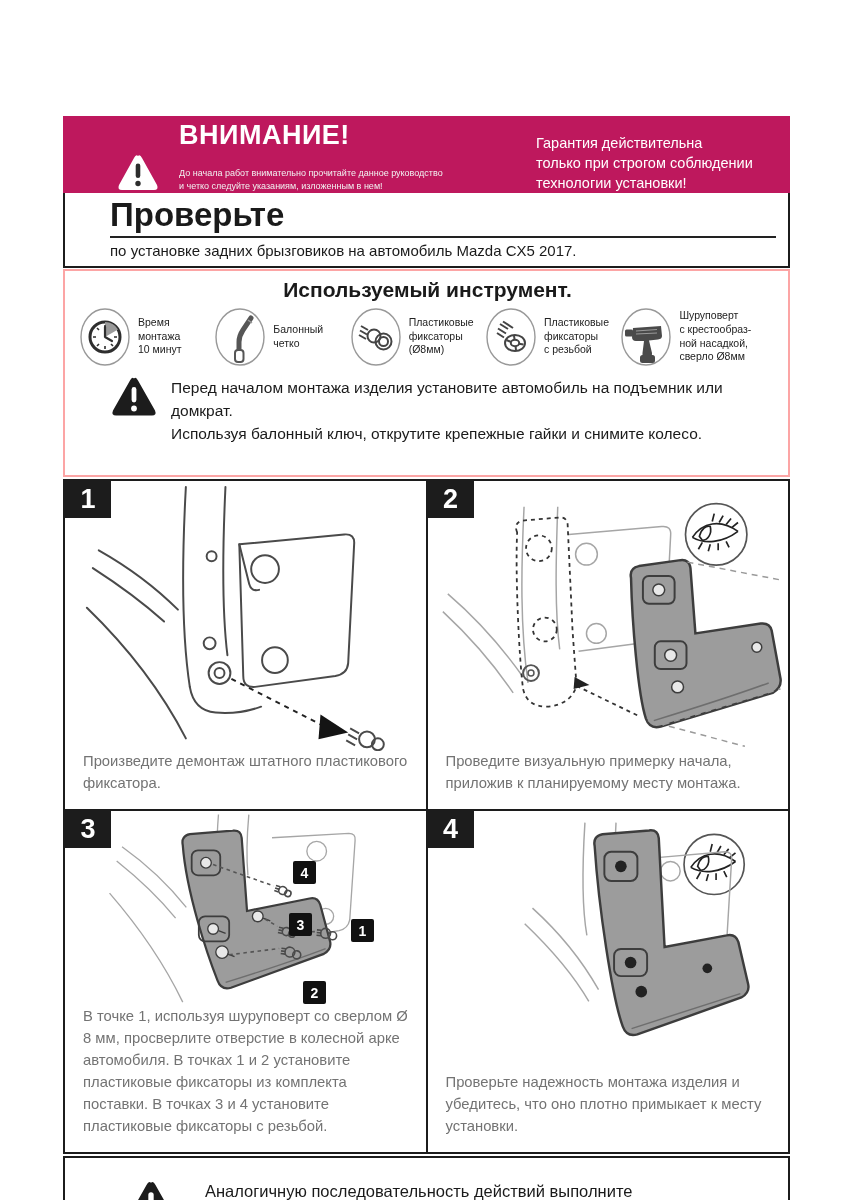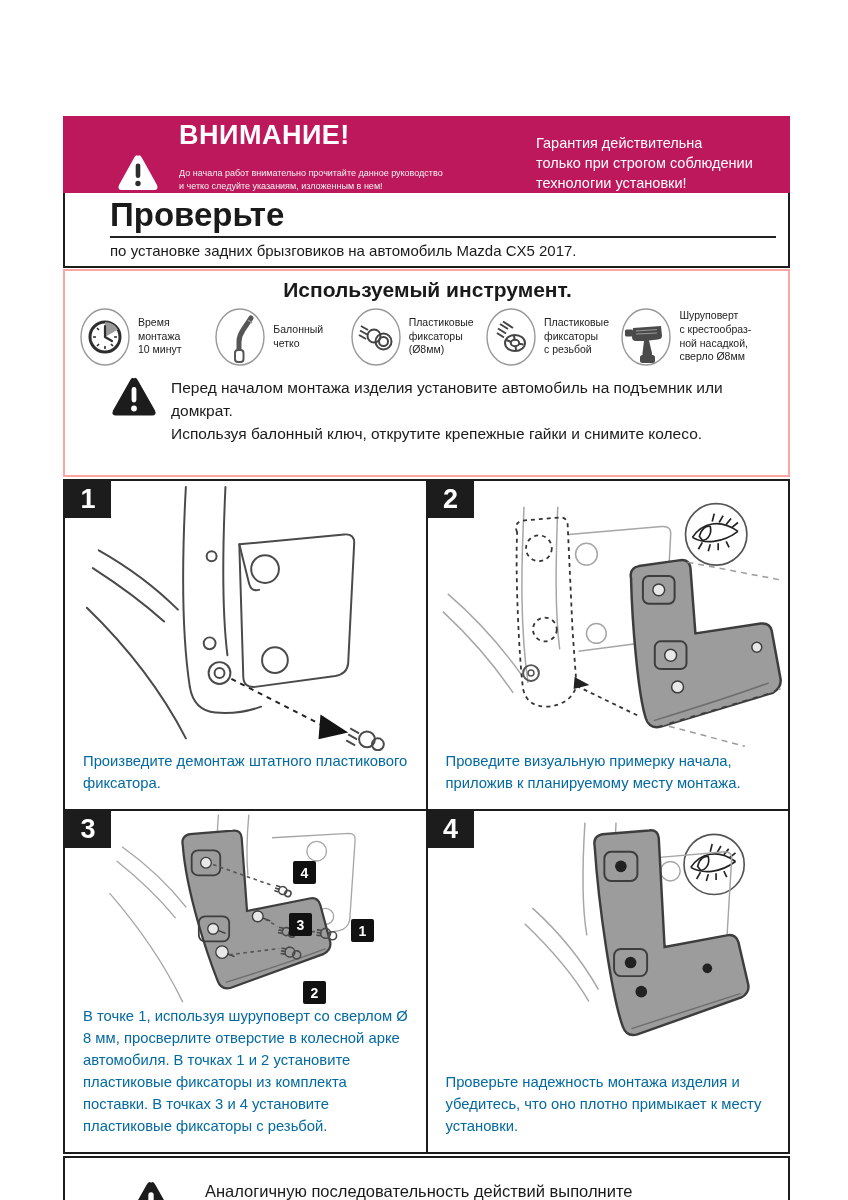--- a/index.html
+++ b/index.html
@@ -31,21 +31,21 @@
   .setup-text { font-size:15.5px; line-height:1.5; white-space:pre-line; }
 
   
   .steps { display:grid; grid-template-columns:1fr 1fr; margin-top:2px; border:1.5px solid #1c1c1c; }
   .step { border:1.5px solid #1c1c1c; position:relative; display:flex; flex-direction:column; background:#fff; }
   .step.r1 { height:330px; }
   .step.r2 { height:343px; }
   .badge { position:absolute; top:0; left:0; width:46px; height:37px; background:#1c1c1c; color:#fff;
            font-size:27px; font-weight:bold; display:flex; align-items:center; justify-content:center; z-index:2; }
   .illus { flex:1 1 auto; width:100%; }
-  .caption { padding:0 16px 15px 18px; font-size:14.8px; line-height:1.48; color:#0369a1; }
+  .caption { padding:0 16px 15px 18px; font-size:14.8px; line-height:1.48; color:#737373; }
   .marker { position:absolute; width:23px; height:23px; background:#111; color:#fff; font-weight:bold;
             font-size:14px; display:flex; align-items:center; justify-content:center; border-radius:2px; z-index:3; }
 
   
   .final-box { border:2px solid #1c1c1c; margin-top:2px; height:95px; display:flex; align-items:center;
                gap:28px; padding-left:60px; }
   .final-text { font-size:16.5px; line-height:1.5; white-space:pre-line; }
 
   svg { display:block; }
 </style>

